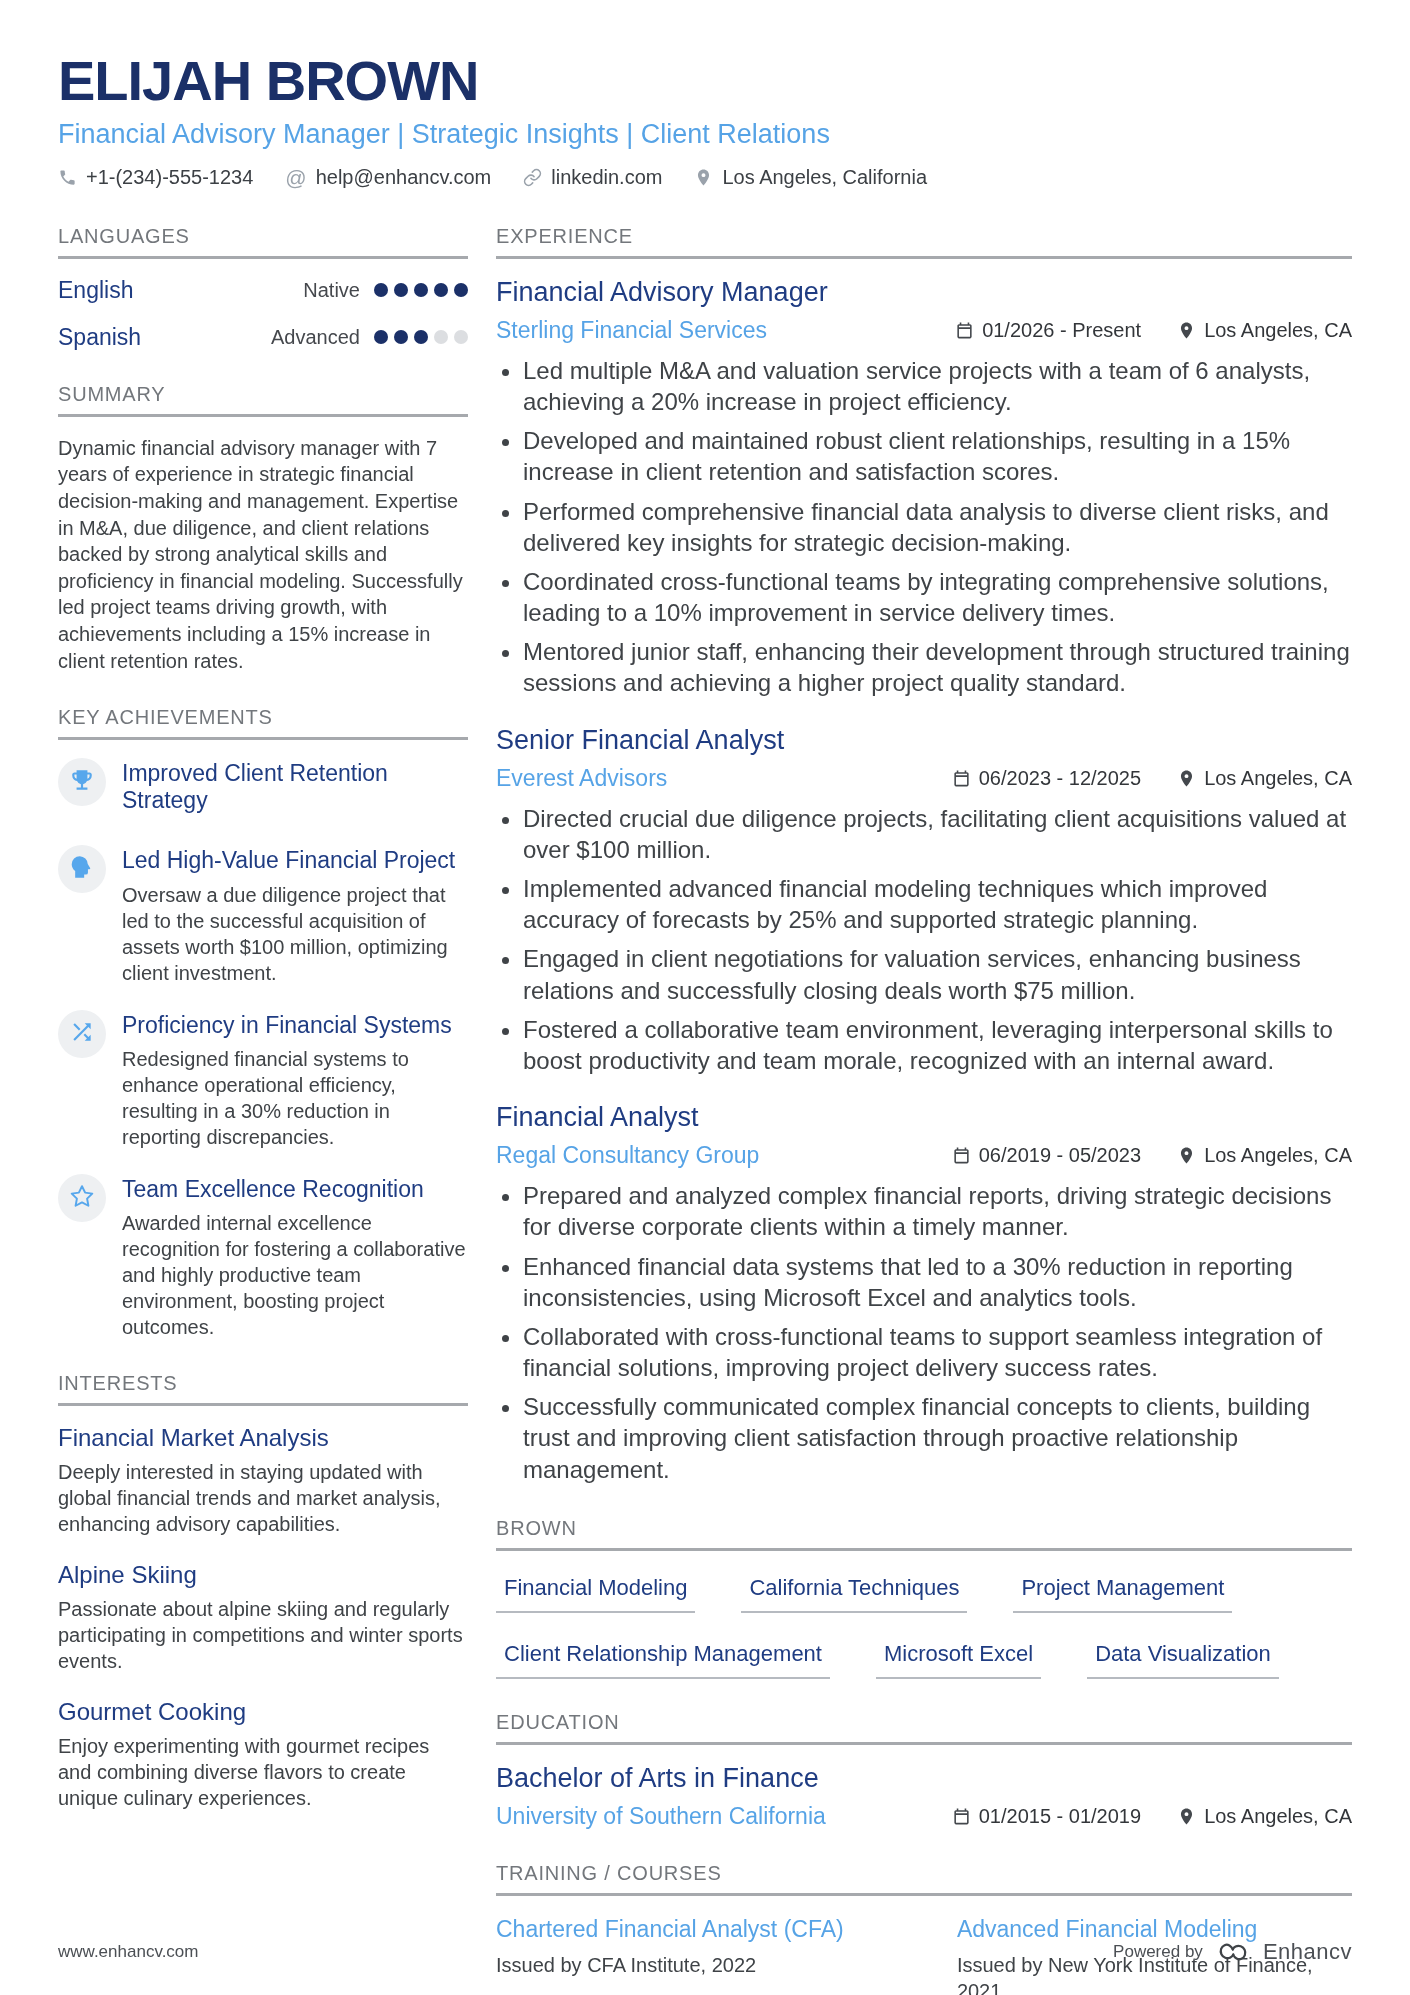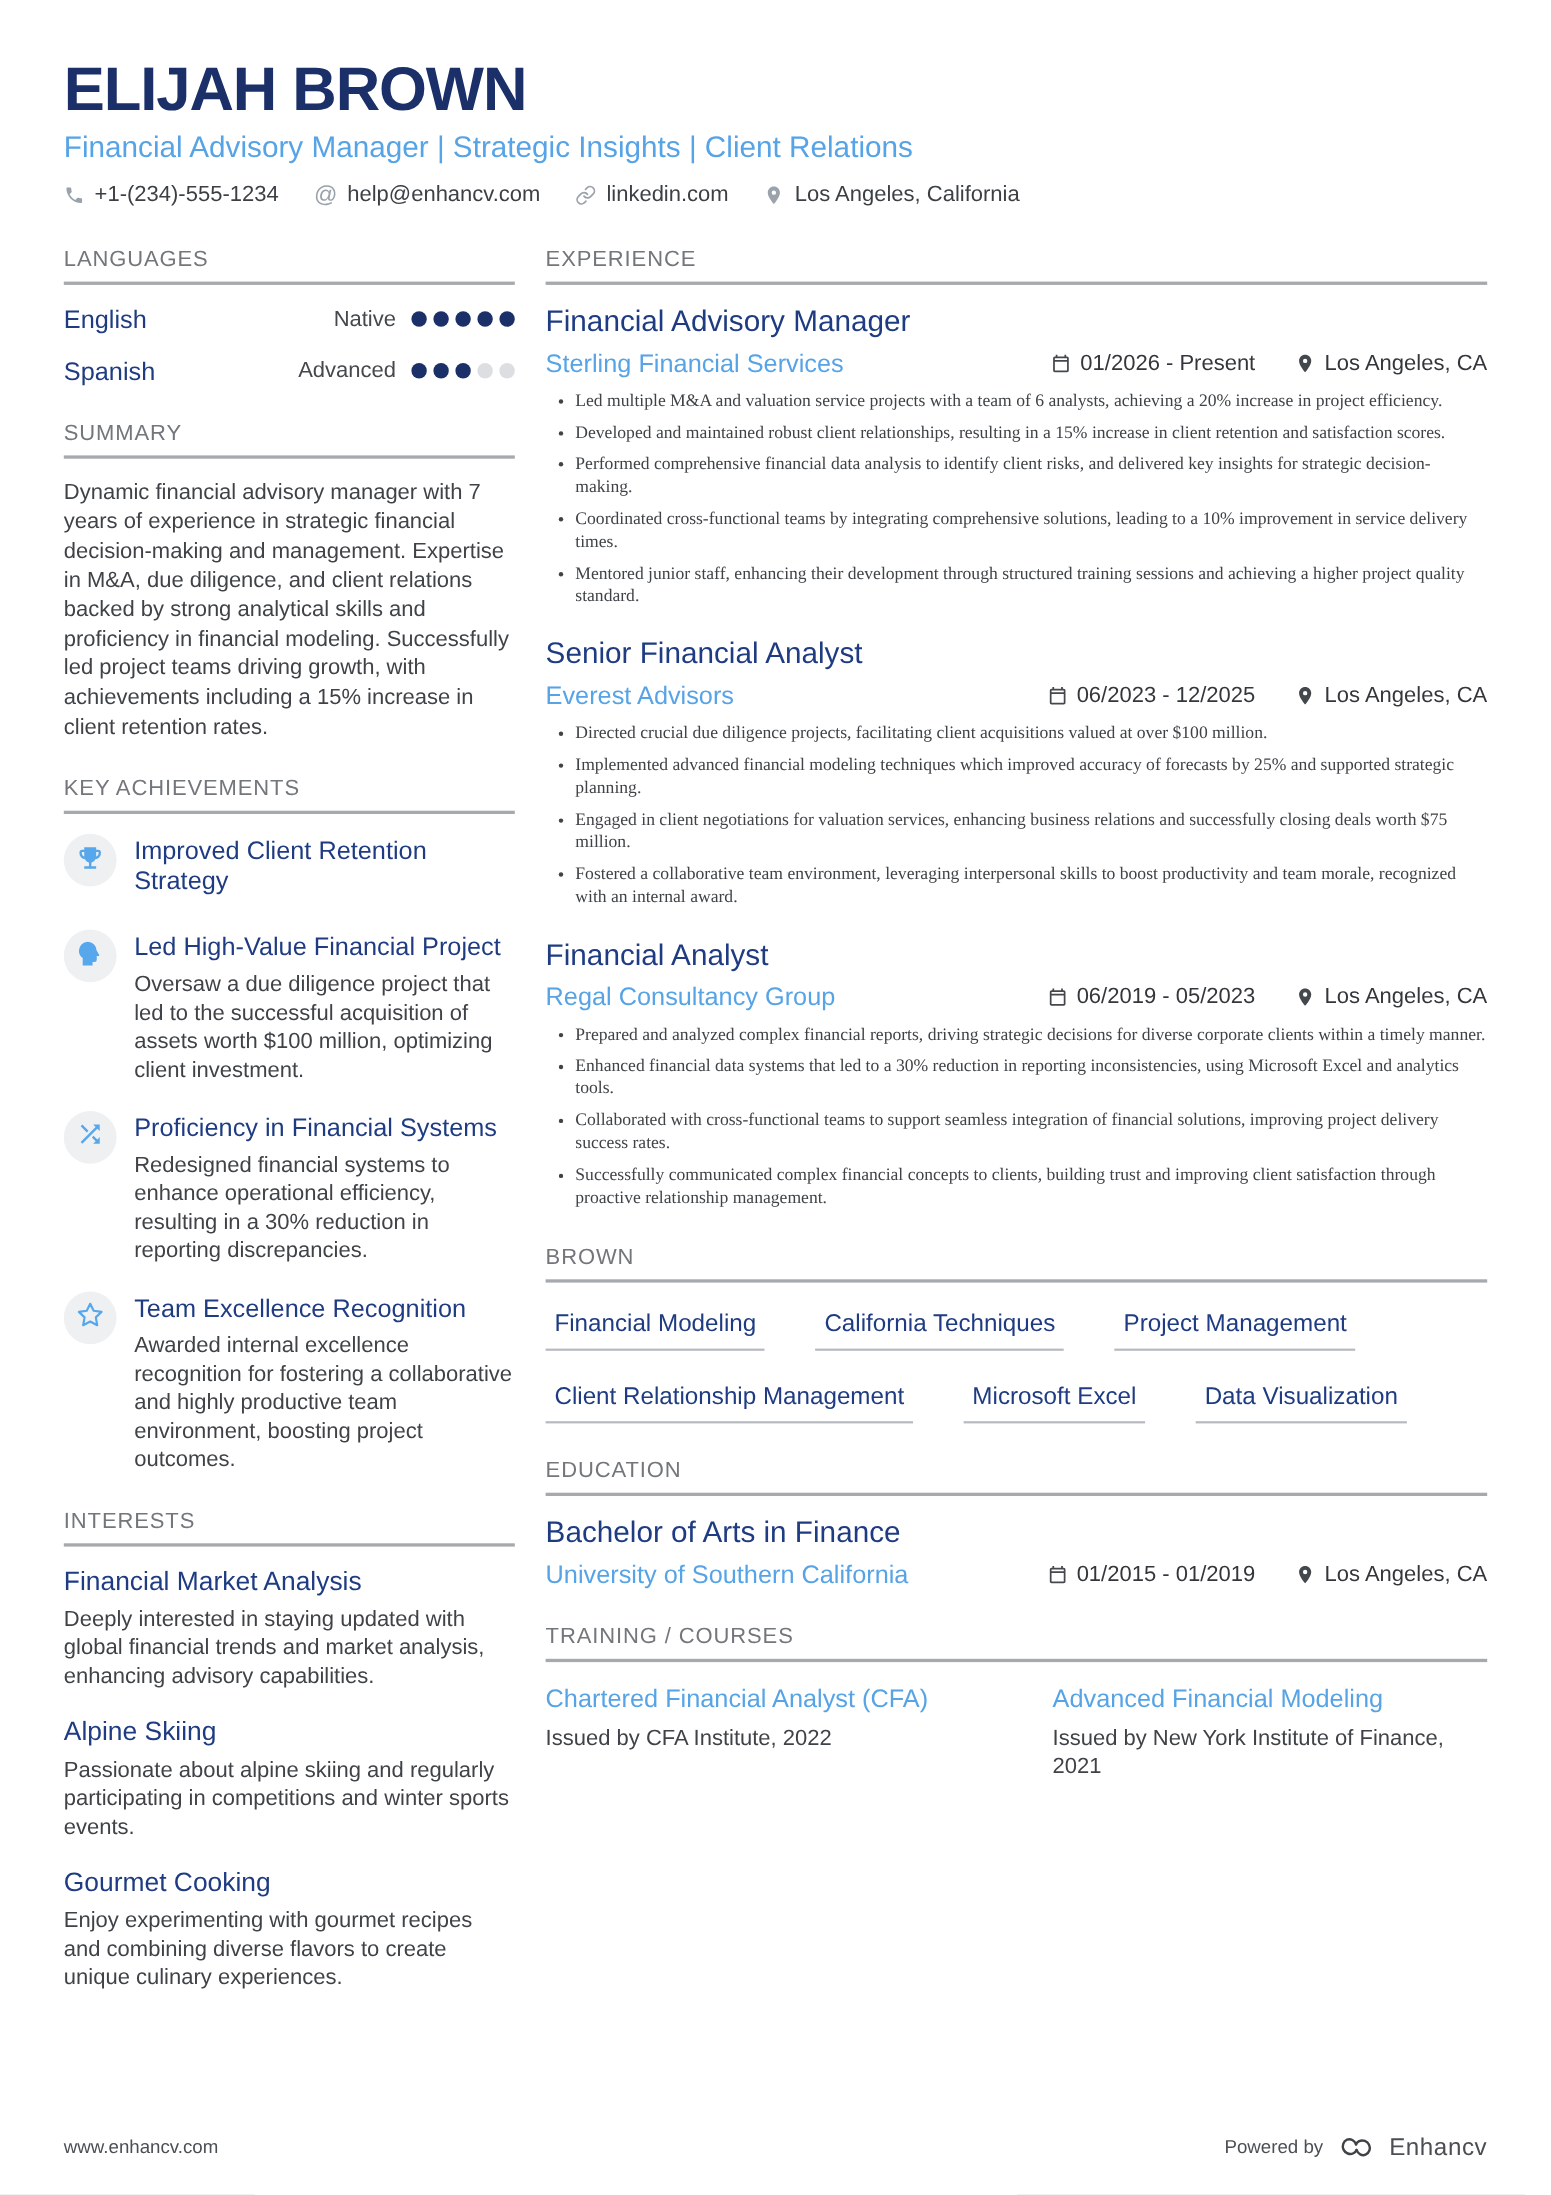--- a/index.html
+++ b/index.html
@@ -57,21 +57,21 @@
   
   .job{margin-bottom:26px;}
   .job-title{font-size:27px;font-weight:500;color:var(--primary);margin:0 0 9px;}
   .job-meta{display:flex;align-items:center;font-size:20px;color:#33363a;}
   .company{font-size:23px;color:var(--accent-light);flex:1;}
   .meta-item{display:inline-flex;align-items:center;gap:8px;white-space:nowrap;}
   .meta-item.date{margin-right:36px;}
   .meta-item .ic{display:inline-flex;color:#44484d;}
   .meta-item .ic svg{width:19px;height:19px;}
   .bullets{margin:11px 0 0;padding-left:27px;}
-  .bullets li{font-size:16px;line-height:1.3;color:var(--body);margin-bottom:8px;font-family:Liberation Serif, serif;}
+  .bullets li{font-size:24px;line-height:1.3;color:var(--body);margin-bottom:8px;}
   .bullets li::marker{color:var(--body);}
   
   .skills-wrap{display:flex;flex-wrap:wrap;column-gap:46px;row-gap:28px;padding-top:6px;}
   .skill{font-size:22px;color:var(--primary);padding:0 8px 10px;border-bottom:2px solid #b6bac0;}
   
   .degree{font-size:27px;font-weight:500;color:var(--primary);margin:0 0 9px;}
   .school{font-size:23px;color:var(--accent-light);flex:1;}
   
   .courses{display:grid;grid-template-columns:1.05fr 1fr;column-gap:46px;padding-top:2px;}
   .course-title{font-size:23px;color:var(--accent-light);margin-bottom:9px;}
@@ -255,21 +255,21 @@
                     <svg viewBox="0 0 24 24" fill="currentColor">
                       <path d="M12 2C8.13 2 5 5.13 5 9c0 5.25 7 13 7 13s7-7.75 7-13c0-3.87-3.13-7-7-7zm0 9.5a2.5 2.5 0 1 1 0-5 2.5 2.5 0 0 1 0 5z"></path>
                     </svg>
                   </span>
                   <span>Los Angeles, CA</span>
                 </span>
               </div>
               <ul class="bullets">
                 <li class="bullet">Led multiple M&amp;A and valuation service projects with a team of 6 analysts, achieving a 20% increase in project efficiency.</li>
                 <li class="bullet">Developed and maintained robust client relationships, resulting in a 15% increase in client retention and satisfaction scores.</li>
-                <li class="bullet">Performed comprehensive financial data analysis to identify client risks, and delivered key insights for strategic decision-making.</li>
+                <li class="bullet">Performed comprehensive financial data analysis to diverse client risks, and delivered key insights for strategic decision-making.</li>
                 <li class="bullet">Coordinated cross-functional teams by integrating comprehensive solutions, leading to a 10% improvement in service delivery times.</li>
                 <li class="bullet">Mentored junior staff, enhancing their development through structured training sessions and achieving a higher project quality standard.</li>
               </ul>
             </div>
             <div class="job">
               <h3 class="job-title">Senior Financial Analyst</h3>
               <div class="job-meta">
                 <span class="company">Everest Advisors</span>
                 <span class="meta-item date">
                   <span class="ic">

